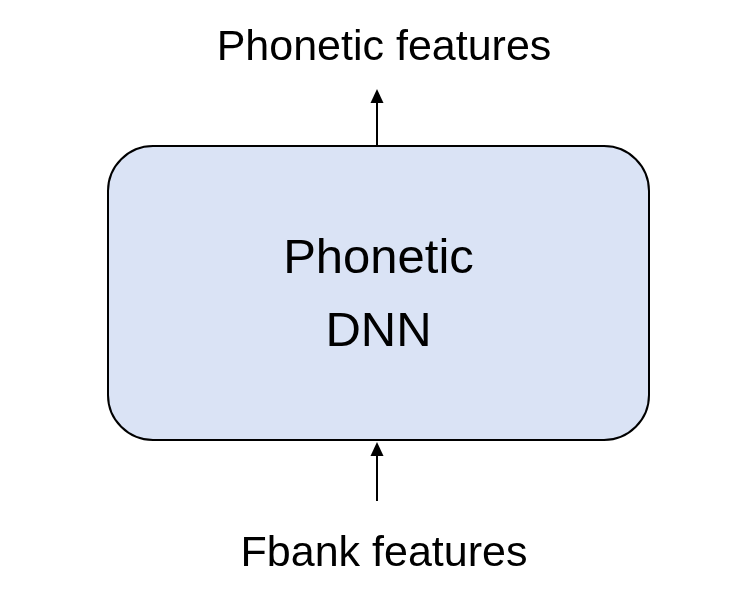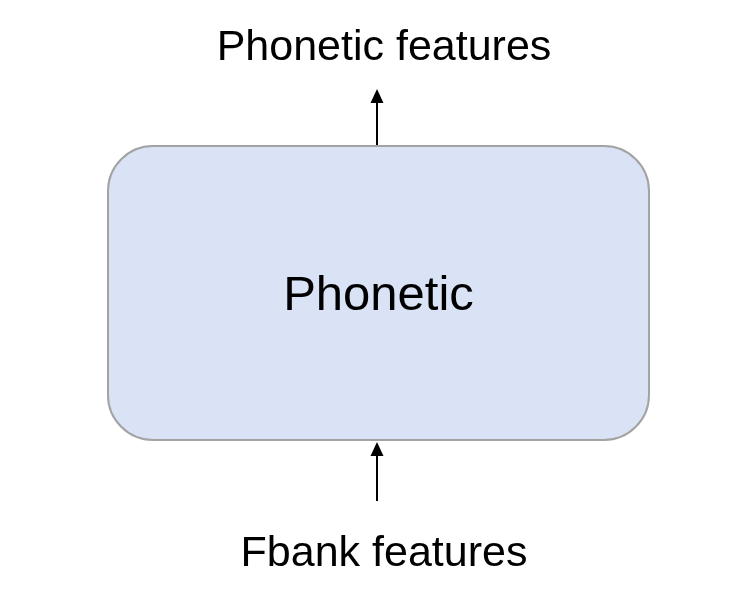--- a/index.html
+++ b/index.html
@@ -28,21 +28,21 @@
   .label-top { top: 22px; }
   .label-bottom { top: 510px; margin-top: 18px; }
   .dnn-box {
     position: absolute;
     left: 107px;
     top: 145px;
     width: 543px;
     height: 296px;
     box-sizing: border-box;
     background: #dae3f5;
-    border: 2px solid #a3a3a3;
+    border: 2px solid #000000;
     border-radius: 46px;
     display: flex;
     flex-direction: column;
     align-items: center;
     justify-content: center;
   }
   .dnn-box .box-line {
     color: #000000;
     font-size: 49px;
     line-height: 73px;
@@ -64,20 +64,21 @@
 
   <div class="label label-top">Phonetic features</div>
 
   <svg class="arrow arrow-top" viewBox="0 0 20 57" xmlns="http://www.w3.org/2000/svg">
     <line x1="10" y1="12" x2="10" y2="57" stroke="#000000" stroke-width="2"></line>
     <polygon points="10,0 3.5,14 16.5,14" fill="#000000"></polygon>
   </svg>
 
   <div class="dnn-box">
     <div class="box-line">Phonetic</div>
+    <div class="box-line">DNN</div>
   </div>
 
   <svg class="arrow arrow-bottom" viewBox="0 0 20 59" xmlns="http://www.w3.org/2000/svg">
     <line x1="10" y1="12" x2="10" y2="59" stroke="#000000" stroke-width="2"></line>
     <polygon points="10,0 3.5,14 16.5,14" fill="#000000"></polygon>
   </svg>
 
   <div class="label label-bottom">Fbank features</div>
 
 </div>

